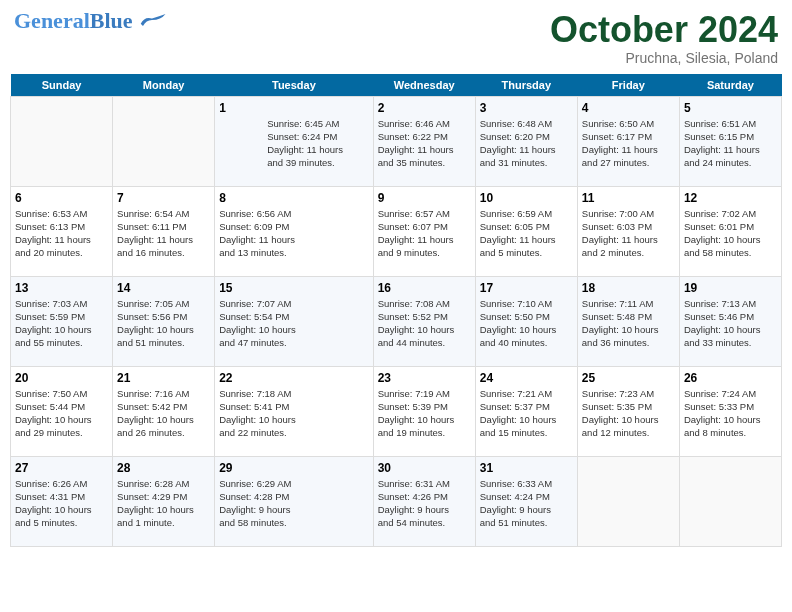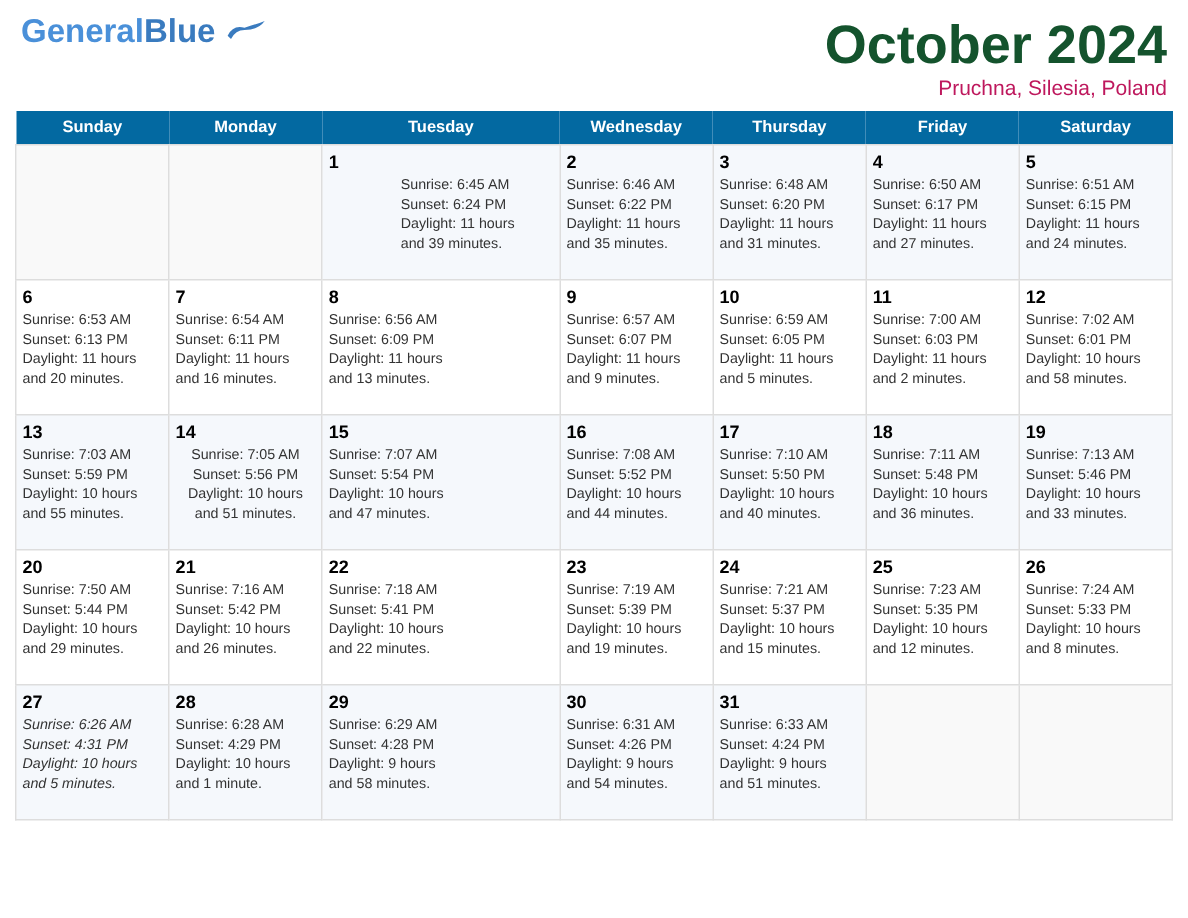--- a/index.html
+++ b/index.html
@@ -14,20 +14,21 @@
       display: flex;
       justify-content: space-between;
       align-items: flex-start;
       margin-bottom: 8px;
       padding: 0 4px;
     }
     .logo {
       display: flex;
       flex-direction: column;
       align-items: flex-end;
+      font-family: Liberation Serif, serif;
     }
     .logo-text {
       font-size: 22px;
       font-weight: bold;
       color: #333;
       line-height: 1;
     }
     .logo-text span { color: #4a90d9; }
     .logo-bird {
       width: 30px;
@@ -39,21 +40,21 @@
       text-align: right;
     }
     .month-title {
       font-size: 36px;
       font-weight: bold;
       color: #14532d;
       line-height: 1.1;
     }
     .location {
       font-size: 14px;
-      color: #be185d;
+      color: #737373;
     }
     table {
       width: 100%;
       border-collapse: collapse;
       font-size: 10.5px;
     }
     thead tr th {
       background-color: #0369a1;
       color: white;
       text-align: center;
@@ -214,21 +215,21 @@
       <tr>
         <td>
           <div class="day-num">13</div>
           <div class="day-info" style="white-space: pre-line;">Sunrise: 7:03 AM
 Sunset: 5:59 PM
 Daylight: 10 hours
 and 55 minutes.</div>
         </td>
         <td>
           <div class="day-num">14</div>
-          <div class="day-info" style="white-space: pre-line; text-align: center;">Sunrise: 7:05 AM
+          <div class="day-info" style="white-space: pre-line;">Sunrise: 7:05 AM
 Sunset: 5:56 PM
 Daylight: 10 hours
 and 51 minutes.</div>
         </td>
         <td>
           <div class="day-num">15</div>
           <div class="day-info" style="white-space: pre-line;">Sunrise: 7:07 AM
 Sunset: 5:54 PM
 Daylight: 10 hours
 and 47 minutes.</div>
@@ -309,21 +310,21 @@
           <div class="day-num">26</div>
           <div class="day-info" style="white-space: pre-line;">Sunrise: 7:24 AM
 Sunset: 5:33 PM
 Daylight: 10 hours
 and 8 minutes.</div>
         </td>
       </tr>
       <tr>
         <td>
           <div class="day-num">27</div>
-          <div class="day-info" style="white-space: pre-line; font-style: italic;">Sunrise: 6:26 AM
+          <div class="day-info" style="white-space: pre-line;">Sunrise: 6:26 AM
 Sunset: 4:31 PM
 Daylight: 10 hours
 and 5 minutes.</div>
         </td>
         <td>
           <div class="day-num">28</div>
           <div class="day-info" style="white-space: pre-line;">Sunrise: 6:28 AM
 Sunset: 4:29 PM
 Daylight: 10 hours
 and 1 minute.</div>

